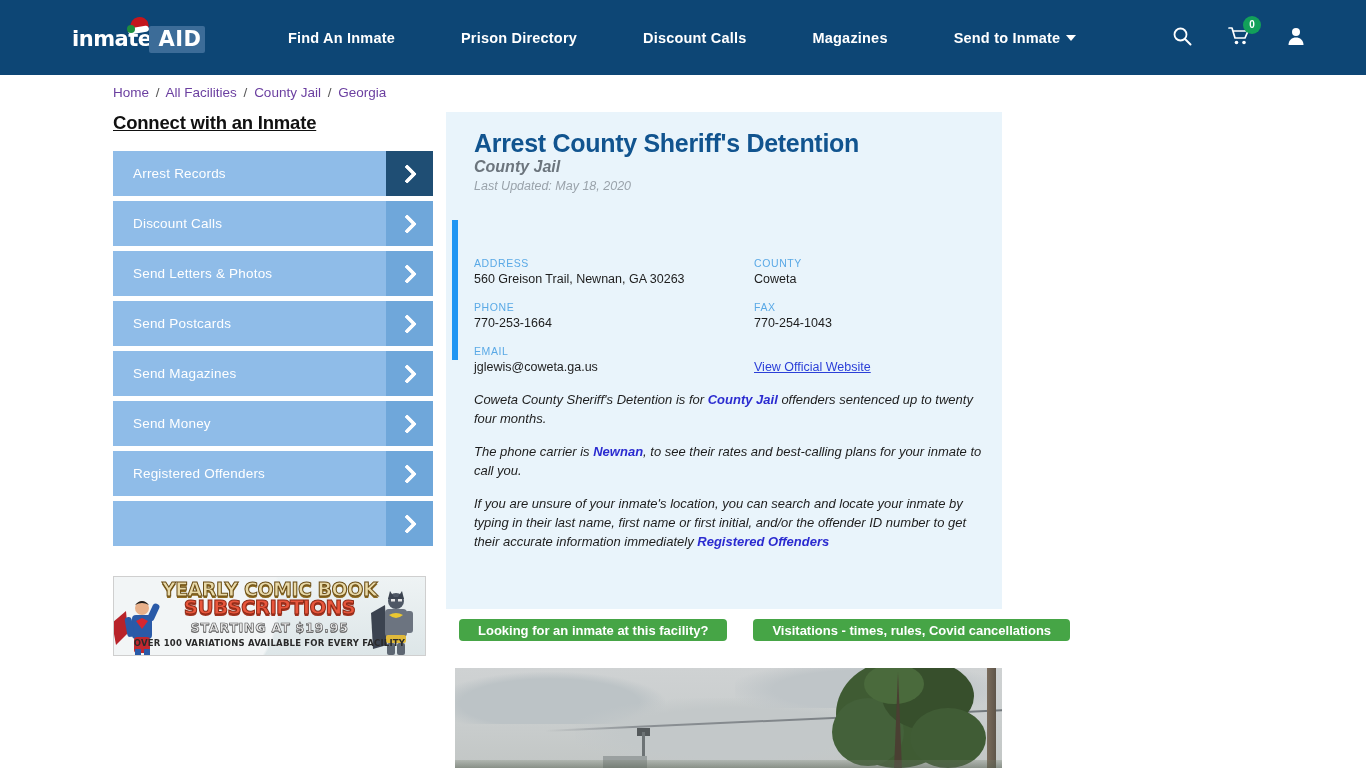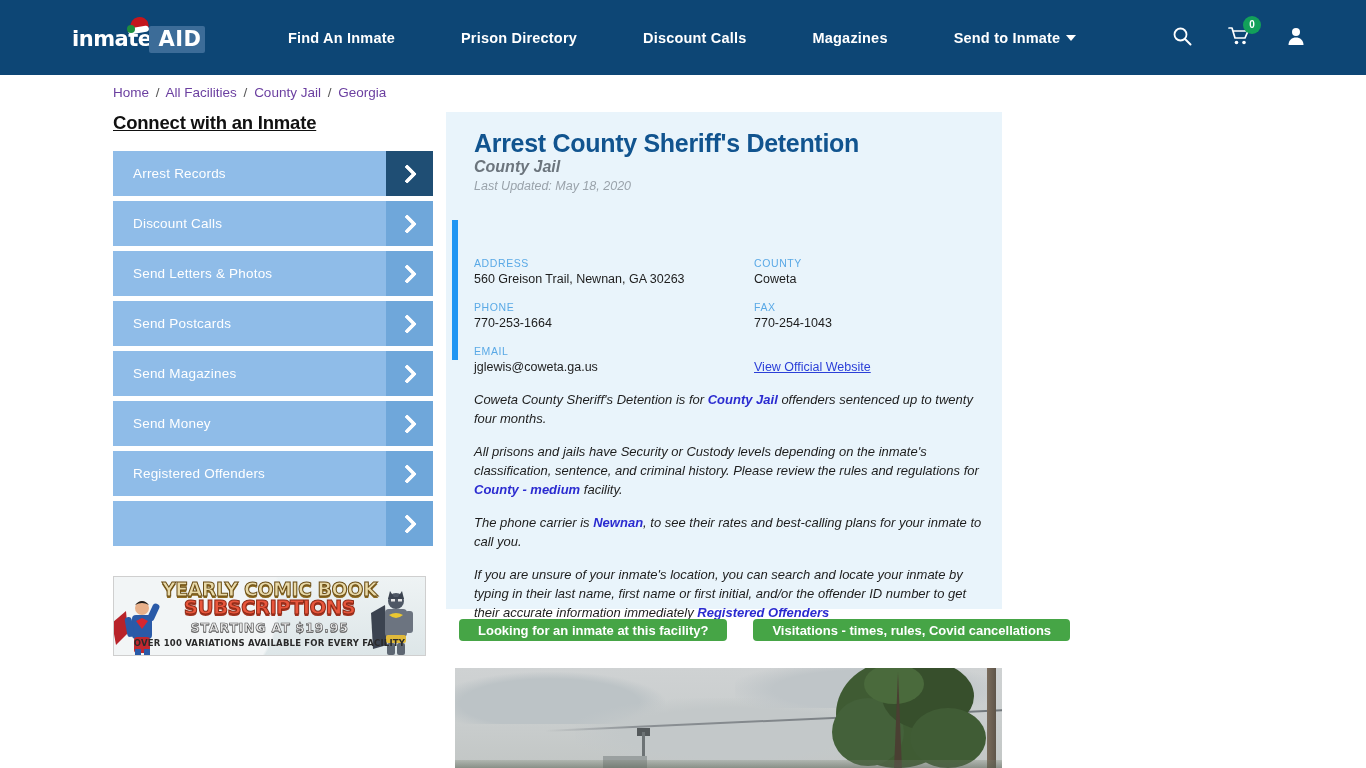--- a/index.html
+++ b/index.html
@@ -442,21 +442,20 @@
         <div class="info-label">&nbsp;</div>
         <div class="info-value"><a>View Official Website</a></div>
       </div>
 
     </div>
   </div>
 
   <div class="body-copy">
     <p><span>Coweta County Sheriff's Detention is for </span><a>County Jail</a><span> offenders sentenced up to twenty four months.</span></p>
 
-    <p><span>All prisons and jails have Security or Custody levels depending on the inmate's classification, sentence, and criminal history. Please review the rules and regulations for </span><a>County - medium</a><span> facility.</span></p>
 
     <p><span>The phone carrier is </span><a>Newnan</a><span>, to see their rates and best-calling plans for your inmate to call you.</span></p>
 
     <p><span>If you are unsure of your inmate's location, you can search and locate your inmate by typing in their last name, first name or first initial, and/or the offender ID number to get their accurate information immediately </span><a>Registered Offenders</a></p>
   </div>
 </div>
 
 <div class="cta-row">
   <button class="cta">Looking for an inmate at this facility?</button>
   <button class="cta">Visitations - times, rules, Covid cancellations</button>

